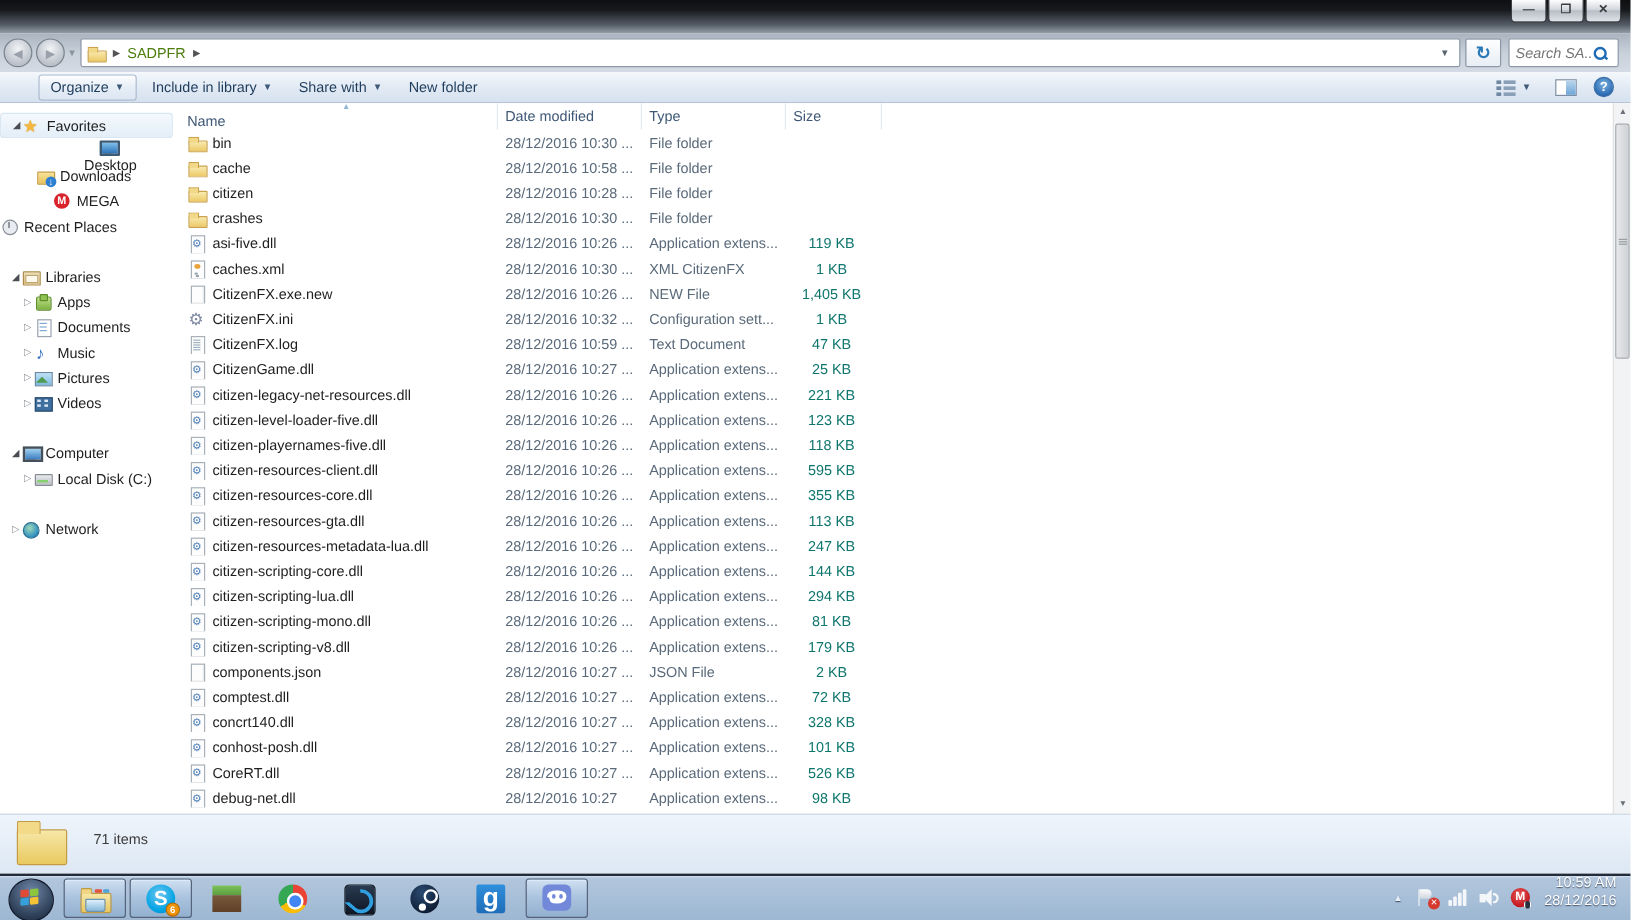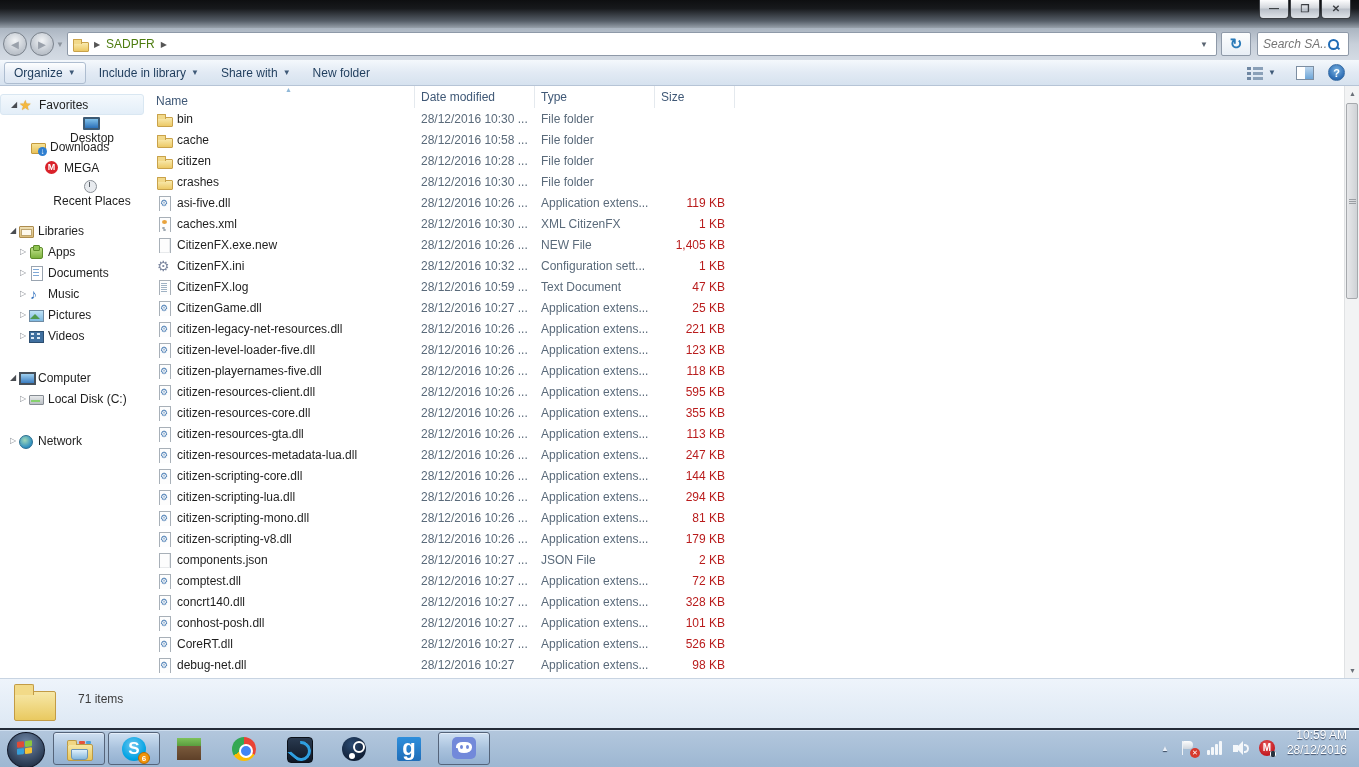--- a/index.html
+++ b/index.html
@@ -116,21 +116,21 @@
   .col-date { width:120px; }
   .col-type { width:120px; }
   .col-size { width:80px; }
   .sort-arrow { position:absolute; top:0px; left:135px; font-size:7px; color:#90b8d8; }
   .rows { position:relative; }
   .frow { display:flex; height:21px; align-items:center; }
   .frow .cell { padding-left:6px; white-space:nowrap; overflow:hidden; }
   .cell-name { width:265px; display:flex; align-items:center; gap:5px; }
   .cell-date { width:120px; color:#5a6a7a; }
   .cell-type { width:120px; color:#5a6a7a; }
-  .cell-size { width:80px; text-align:right; padding-right:10px; color:#b91c1c; }
+  .cell-size { width:80px; text-align:center; padding-right:10px; color:#0f766e; }
 
   
   .scrollbar { position:absolute; right:0; top:0; width:15px; height:100%; background:#f2f3f4; border-left:1px solid #e0e2e4; }
   .sb-btn { position:absolute; left:0; width:15px; height:15px; color:#6a7078; font-size:7px; display:flex; align-items:center; justify-content:center; }
   .sb-up { top:0; }
   .sb-down { bottom:0; }
   .sb-thumb { position:absolute; left:1px; top:17px; width:12px; height:196px; border:1px solid #a6a9ad; border-radius:2px;
     background:linear-gradient(90deg,#e7e8ea,#cfd2d6); }
   .sb-thumb::after { content:""; position:absolute; left:2px; top:50%; width:7px; height:1px; background:#9a9ea3; box-shadow:0 2px 0 #9a9ea3, 0 -2px 0 #9a9ea3; }
 
@@ -231,21 +231,21 @@
       <span class="addr-caret">▼</span>
     </div>
     <div class="refreshbtn">↻</div>
     <div class="searchbox">
       <input placeholder="Search SA..." style="">
       <span class="mag"></span>
     </div>
   </div>
 
   <div class="toolbar">
-    <div id="toolbar-buttons" style="display:flex;align-items:flex-end;">
+    <div id="toolbar-buttons" style="display:flex;align-items:flex-end;padding-left:28px;">
         <div class="tbtn bordered">
           <span>Organize</span>
           <span class="dd">▼</span>
         </div>
         <div class="tbtn">
           <span>Include in library</span>
           <span class="dd">▼</span>
         </div>
         <div class="tbtn">
           <span>Share with</span>
@@ -277,21 +277,21 @@
           <span class="sb-label">Desktop</span>
         </div>
         <div class="sb-row" style="padding-left: 30px;">
           <span class="ic i-folder-dl"></span>
           <span class="sb-label">Downloads</span>
         </div>
         <div class="sb-row" style="padding-left: 44px;">
           <span class="ic i-mega"></span>
           <span class="sb-label">MEGA</span>
         </div>
-        <div class="sb-row" style="padding-left: 30px; flex-direction: column;">
+        <div class="sb-row" style="">
           <span class="ic i-clock"></span>
           <span class="sb-label">Recent Places</span>
         </div>
         <div class="sb-gap"></div>
         <div class="sb-row header" style="padding-left: 8px;">
           <span class="exp open">◢</span>
           <span class="ic i-lib"></span>
           <span class="sb-label">Libraries</span>
         </div>
         <div class="sb-row" style="padding-left: 18px;">

